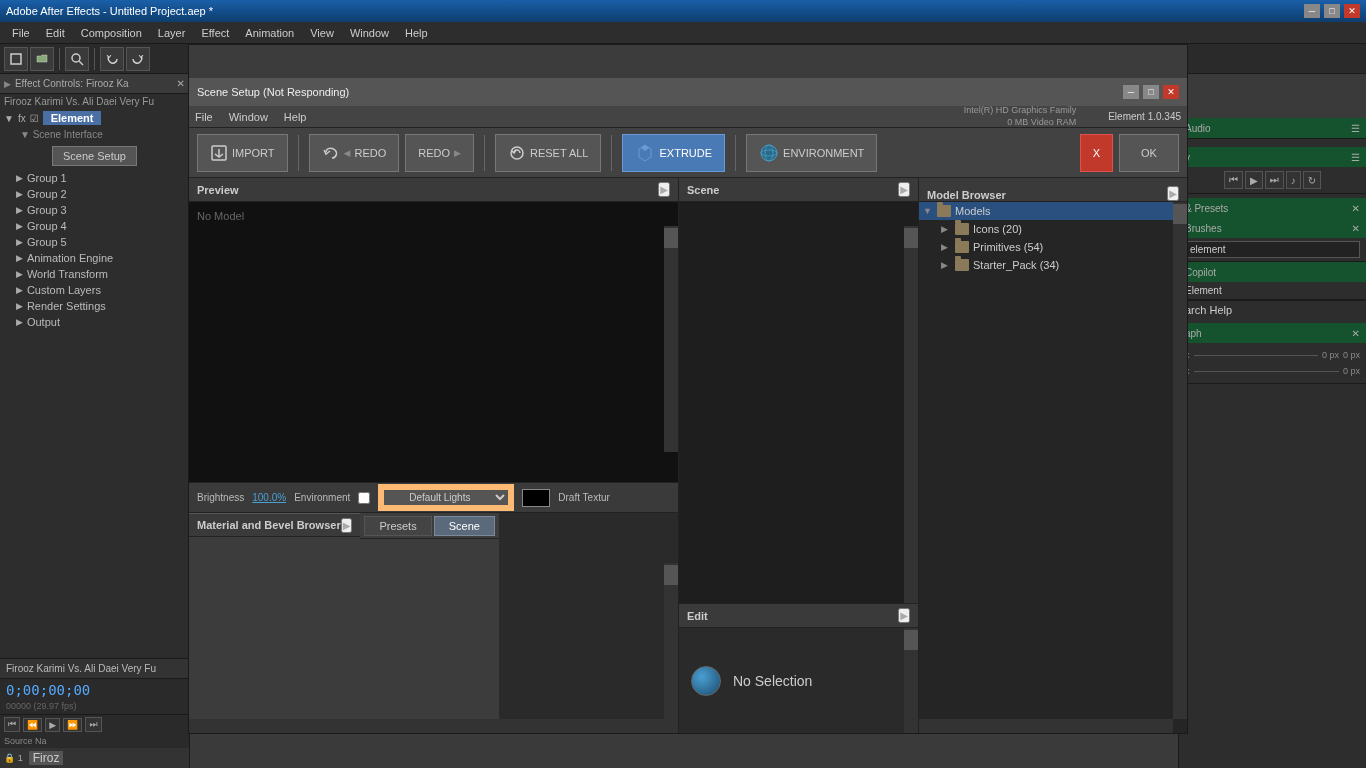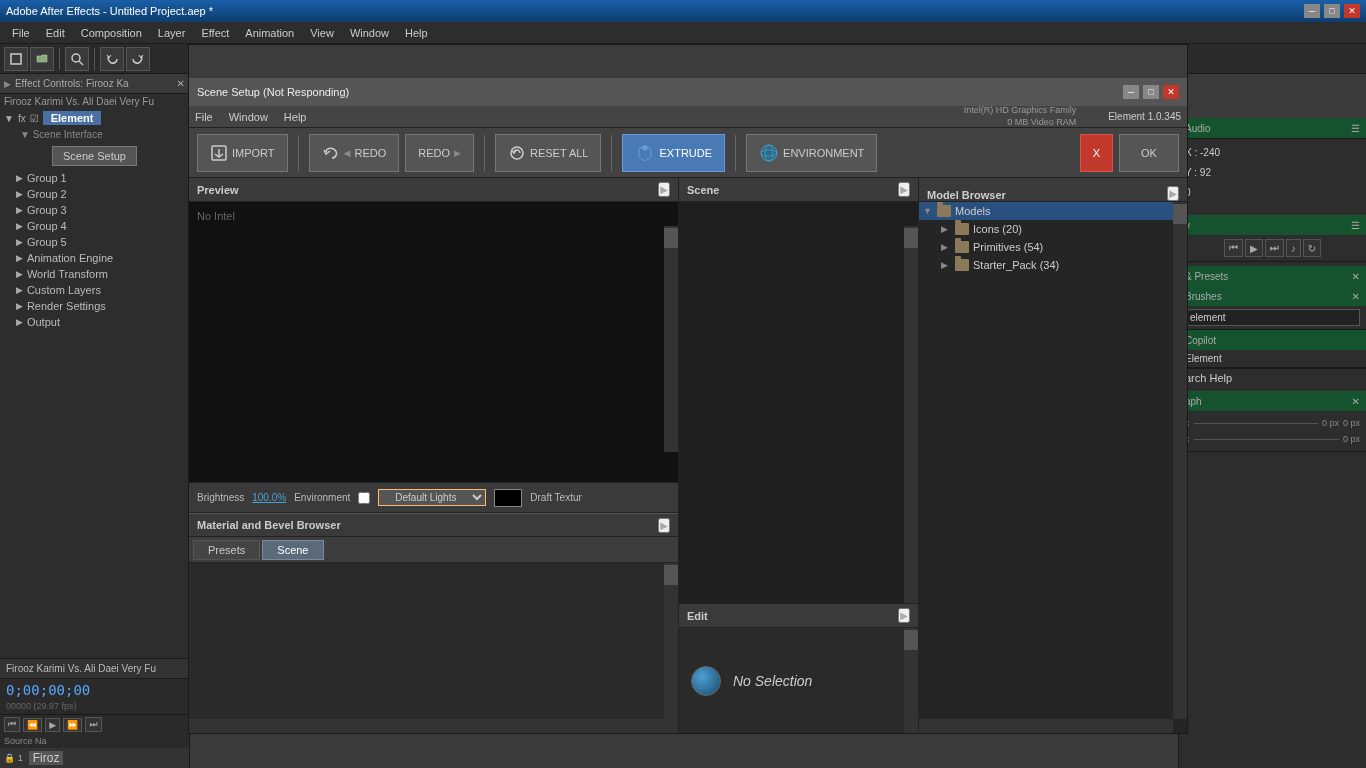--- a/index.html
+++ b/index.html
@@ -244,31 +244,30 @@
       padding: 0 8px;
       gap: 8px;
       border-top: 1px solid #222;
       font-size: 10px;
       color: #bbb;
     }
     .brightness-val { color: #4a9fd4; text-decoration: underline; cursor: pointer; }
     .env-checkbox { width: 12px; height: 12px; }
     .lights-select {
       background: #555;
-      border: 1px solid #fdba74;
+      border: 6px solid #fdba74;
       color: #ccc;
       font-size: 10px;
-      padding: 1px 12px;
+      padding: 1px 21px;
     }
     .color-swatch { width: 28px; height: 18px; background: #000; border: 1px solid #888; }
 
     #material-browser {
       height: 220px;
       display: flex;
-      flex-direction: column;
     }
     #material-header {
       height: 24px;
       background: #3a3a3a;
       display: flex;
       align-items: center;
       justify-content: space-between;
       padding: 0 8px;
       border-bottom: 1px solid #222;
       border-top: 1px solid #555;
@@ -340,21 +339,20 @@
       justify-content: space-between;
       padding: 0 8px;
       border-bottom: 1px solid #222;
     }
     #edit-content {
       flex: 1;
       display: flex;
       align-items: center;
       padding: 0 12px;
       gap: 12px;
-      font-style: italic;
     }
     .no-selection-sphere {
       width: 30px; height: 30px;
       border-radius: 50%;
       background: radial-gradient(circle at 35% 35%, #4a9fd4, #1a4a6a);
       border: 1px solid #666;
       flex-shrink: 0;
     }
     #no-selection-text {
       color: #ccc;
@@ -662,25 +660,20 @@
   </div>
 
   <div id="right-area" style="position:relative;background:#3a3a3a;">
 
     <div id="far-right">
       <div class="far-right-panel">
         <div class="far-right-header">
           <span>Audio</span>
           <span>☰</span>
         </div>
-      </div>
-      <div style="padding:4px 6px;font-size:10px;color:#ccc;line-height:2;">
-        <div>X : -240</div>
-        <div>Y : 92</div>
-        <div>0</div>
       </div>
       <div class="far-right-panel" style="margin-top:8px;">
         <div class="far-right-header">
           <span>v</span>
           <span>☰</span>
         </div>
         <div style="display:flex;justify-content:center;padding:4px;gap:2px;">
           <button style="background:#333;border:1px solid #555;color:#aaa;font-size:10px;padding:2px 4px;cursor:pointer;">⏮</button>
           <button style="background:#333;border:1px solid #555;color:#aaa;font-size:10px;padding:2px 4px;cursor:pointer;">▶</button>
           <button style="background:#333;border:1px solid #555;color:#aaa;font-size:10px;padding:2px 4px;cursor:pointer;">⏭</button>
@@ -831,21 +824,21 @@
   <div id="dialog-content">
 
     <div id="dialog-left">
 
       <div id="preview-panel">
         <div id="preview-header">
           <span style="font-size:11px;color:#ccc;font-weight:bold;">Preview</span>
           <button class="expand-btn">▶</button>
         </div>
         <div id="preview-content" style="position:relative;">
-          <span id="no-model-text">No Intel</span>
+          <span id="no-model-text">No Model</span>
 
           <div id="preview-vscroll">
             <div id="preview-vscroll-thumb"></div>
           </div>
         </div>
         <div id="preview-controls">
           <span>Brightness</span>
           <span class="brightness-val">100.0%</span>
           <span>Environment</span>
           <input type="checkbox" class="env-checkbox" style="">

